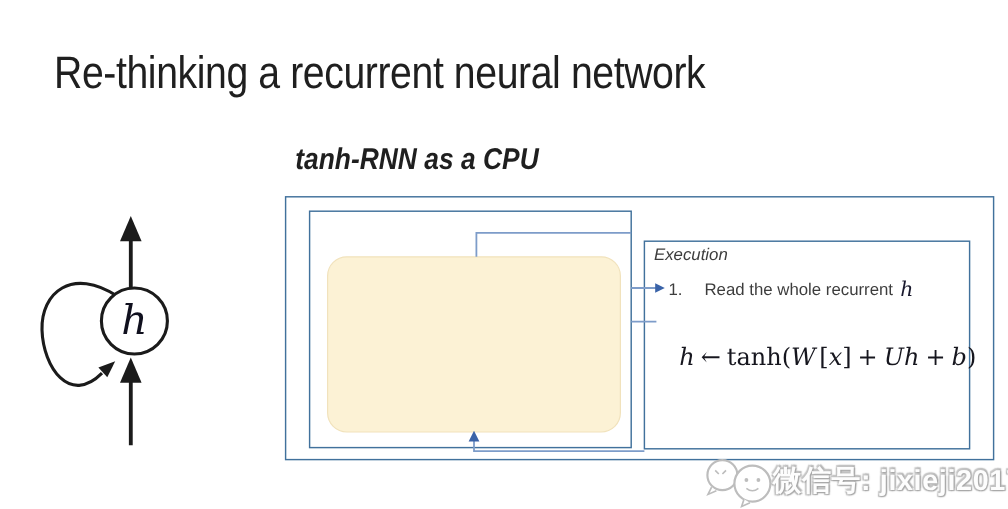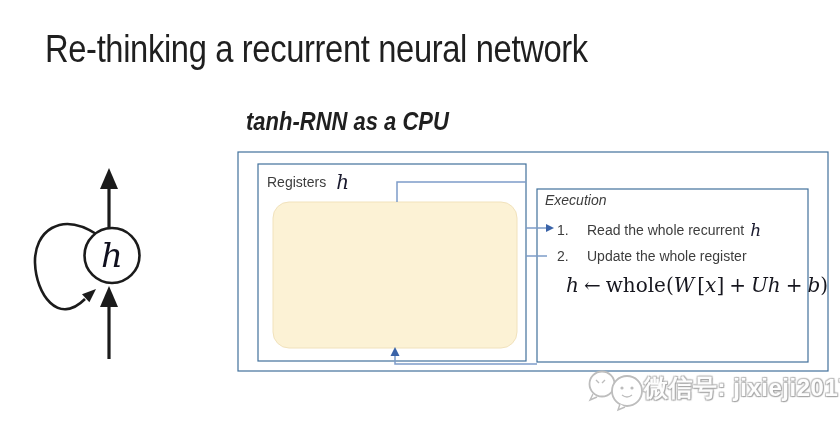--- a/index.html
+++ b/index.html
@@ -2,21 +2,21 @@
 <html style="--box-border: #41719C; --connector: #7d9cc9; --arrow-fill: #3a63a8; --register-fill: #FCF2D5; --register-edge: #f1e2bc; --ink: #1b1b1b; --watermark-gray: #bdbdbd;"><head>
 <meta charset="utf-8">
 <style>
   html,body{margin:0;padding:0;}
   body{
     width:840px;height:424px;position:relative;overflow:hidden;
     background:#ffffff;font-family:"Liberation Sans",sans-serif;
     -webkit-font-smoothing:antialiased;
   }
   .abs{position:absolute;}
-  .stage{width:840px;height:336px;position:absolute;top:0;left:0;}
+  .stage{width:840px;height:336px;position:absolute;top:12px;left:0;}
   svg.layer{position:absolute;top:0;left:0;}
 
   .title{
     left:45px;top:28px;font-size:38px;font-weight:400;color:#1f1f1f;
     letter-spacing:-0.4px;transform:scaleX(0.86);transform-origin:0 0;
     white-space:nowrap;line-height:42px;
   }
   .subtitle{
     left:246px;top:107px;font-size:25px;font-weight:bold;font-style:italic;
     color:#1f1f1f;transform:scaleX(0.88);transform-origin:0 0;
@@ -107,33 +107,27 @@
       <path d="M620,404 l-2,6 l7,-3" fill="#ffffff" style="stroke:var(--watermark-gray);stroke-width:1.4"></path>
     </g>
   </svg>
 
   <div class="abs title">Re-thinking a recurrent neural network</div>
 
   <div class="abs subtitle">tanh-RNN as a CPU</div>
 
   <div class="abs node-h">h</div>
 
-  <div class="abs reg-label-row">
-    <span class="diag-text">Registers</span><span class="math reg-sym">h</span>
-  </div>
 
   <div class="abs diag-text exec-label">Execution</div>
 
   <div class="abs diag-text step step1">
     <span class="num">1.</span><span>Read the whole recurrent</span><span class="math sym">h</span>
   </div>
 
-  <div class="abs diag-text step step2">
-    <span class="num">2.</span><span>Update the whole register</span>
-  </div>
 
   <div class="abs formula">
-    <span class="it">h</span><span class="rm sp">←</span><span class="rm">whole(</span><span class="it">W</span><span class="rm g">[</span><span class="it">x</span><span class="rm">]</span><span class="rm sp">+</span><span class="it">Uh</span><span class="rm sp">+</span><span class="it">b</span><span class="rm">)</span>
+    <span class="it">h</span><span class="rm sp">←</span><span class="rm">tanh(</span><span class="it">W</span><span class="rm g">[</span><span class="it">x</span><span class="rm">]</span><span class="rm sp">+</span><span class="it">Uh</span><span class="rm sp">+</span><span class="it">b</span><span class="rm">)</span>
   </div>
 
   <div class="abs watermark-text">微信号: jixieji2017</div>
 
 </div>
 
 </body></html>

